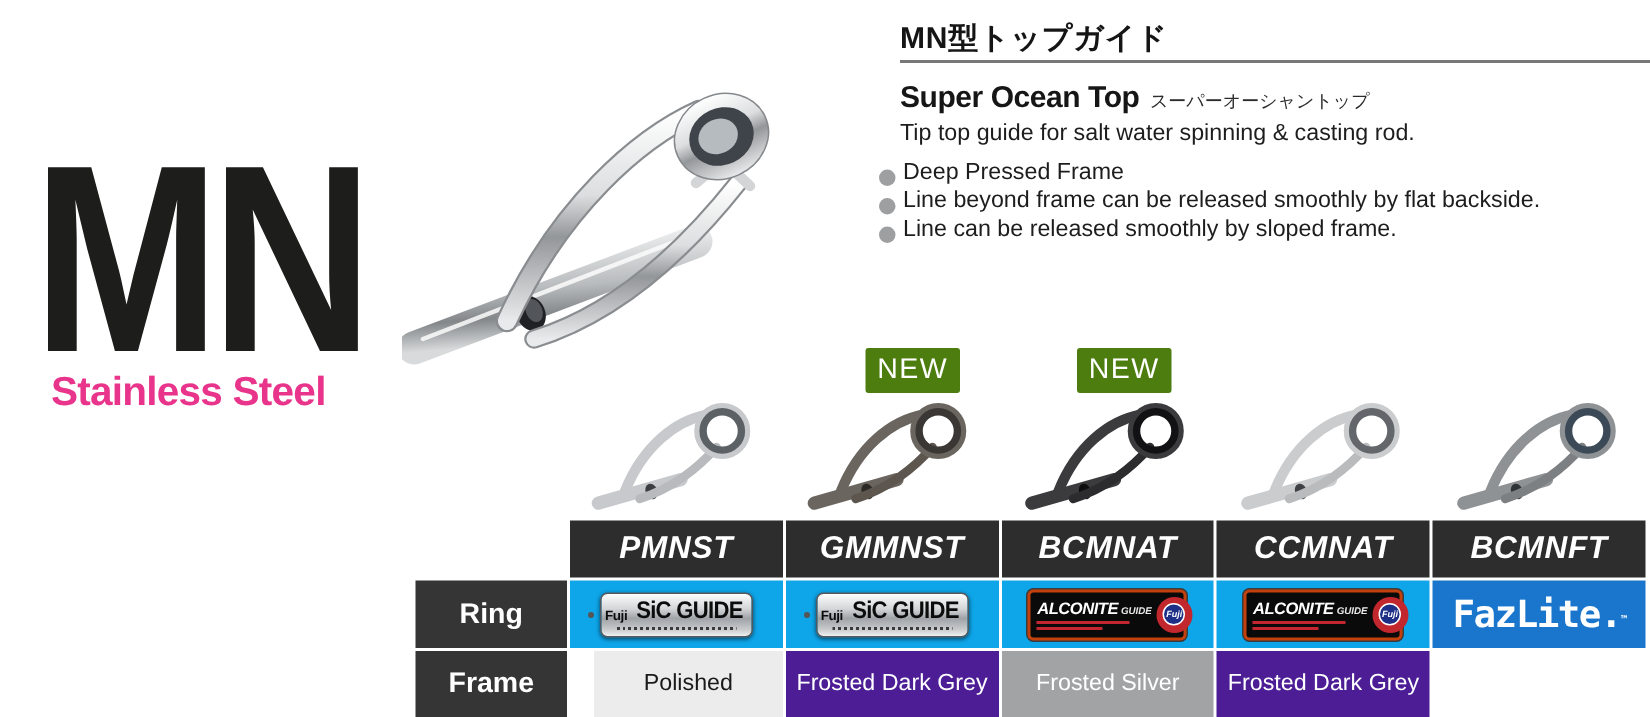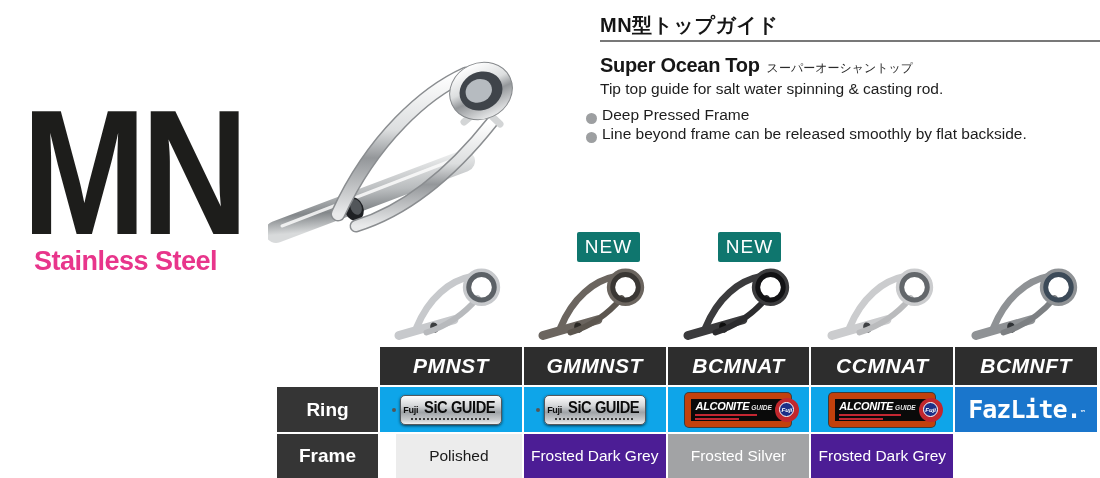--- a/index.html
+++ b/index.html
@@ -24,21 +24,21 @@
   .product-line { position:absolute; left:600px; top:54px; white-space:nowrap; }
   .product-name { font-size:20px; font-weight:bold; color:#161616; letter-spacing:-0.3px; }
   .product-name-jp { font-size:12px; color:#2b2b2b; margin-left:7px; }
   .tagline { position:absolute; left:600px; top:80px; font-size:15.5px; color:#1d1d1d; }
   .features { position:absolute; left:586px; top:105px; list-style:none; }
   .features li { display:flex; align-items:flex-end; height:19px; font-size:15.5px; color:#1d1d1d; white-space:nowrap; }
   .bullet { width:11px; height:11px; border-radius:50%; background:#9d9fa1; margin-right:5px; flex:0 0 11px; }
 
   
   .new-badge {
-    position:absolute; top:232px; width:63px; height:30px; background:#0f766e; border-radius:2px;
+    position:absolute; top:232px; width:63px; height:30px; background:#4d7c0f; border-radius:2px;
     color:#fff; font-size:19px; letter-spacing:1px; display:flex; align-items:center; justify-content:center;
   }
   .new-1 { left:577px; }
   .new-2 { left:718px; }
 
   
   .main-photo { position:absolute; left:268px; top:18px; }
 
   
   .mini { position:absolute; top:262px; }
@@ -71,21 +71,21 @@
     display:flex; align-items:center; justify-content:center; gap:3px;
   }
   .badge-sic::before { content:""; position:absolute; left:-9px; top:12px; width:4px; height:4px; border-radius:50%; background:#555; }
   .badge-sic .brand { font-size:9px; font-weight:bold; color:#0c0c0c; letter-spacing:-0.3px; }
   .badge-sic .lbl { font-size:16px; font-weight:bold; color:#0c0c0c; letter-spacing:-0.5px; transform:scaleX(0.92); margin-top:-3px; }
   .badge-sic .microline { position:absolute; bottom:4px; left:10px; right:10px; height:2px;
     background:repeating-linear-gradient(90deg,#3a3a3a 0 2px,transparent 2px 4px); }
 
   
   .badge-alconite {
-    width:106px; height:34px; background:#0a0a0a; border:6px solid #c2410c; border-radius:4px;
+    width:106px; height:34px; background:#0a0a0a; border:2px solid #c2410c; border-radius:4px;
     box-shadow:0 0 0 1px #3c3c3c; display:flex; align-items:center; padding:0 4px; gap:3px;
   }
   .badge-alconite .txtcol { display:flex; flex-direction:column; flex:1; }
   .badge-alconite .row1 { display:flex; align-items:baseline; gap:2px; }
   .badge-alconite .lbl { font-size:11px; font-weight:bold; font-style:italic; color:#fff; letter-spacing:-0.3px; }
   .badge-alconite .sub { font-size:6.5px; font-weight:bold; font-style:italic; color:#e8e8e8; }
   .badge-alconite .redline { height:2px; background:#c42732; margin-top:2px; width:62px; }
   .badge-alconite .redline2 { width:44px; }
   .fuji-logo { width:24px; height:24px; border-radius:50%; background:#c1272d; flex:0 0 24px;
     display:flex; align-items:center; justify-content:center; }
@@ -113,20 +113,24 @@
   <div class="tagline">Tip top guide for salt water spinning &amp; casting rod.</div>
   <ul class="features">
     <li>
         <span class="bullet"></span>
         <span>Deep Pressed Frame</span>
       </li>
     <li>
         <span class="bullet"></span>
         <span>Line beyond frame can be released smoothly by flat backside.</span>
       </li>
+    <li>
+        <span class="bullet"></span>
+        <span>Line can be released smoothly by sloped frame.</span>
+      </li>
   </ul>
 
   <svg class="main-photo" width="330" height="232" viewBox="0 0 330 232">
     <defs>
       <linearGradient id="chrome" x1="0" y1="0" x2="0" y2="1">
         <stop offset="0" stop-color="#ffffff"></stop>
           <stop offset="0.4" stop-color="#dcdedf"></stop>
         <stop offset="0.6" stop-color="#94979a"></stop>
           <stop offset="1" stop-color="#e9eaeb"></stop>
       </linearGradient>

